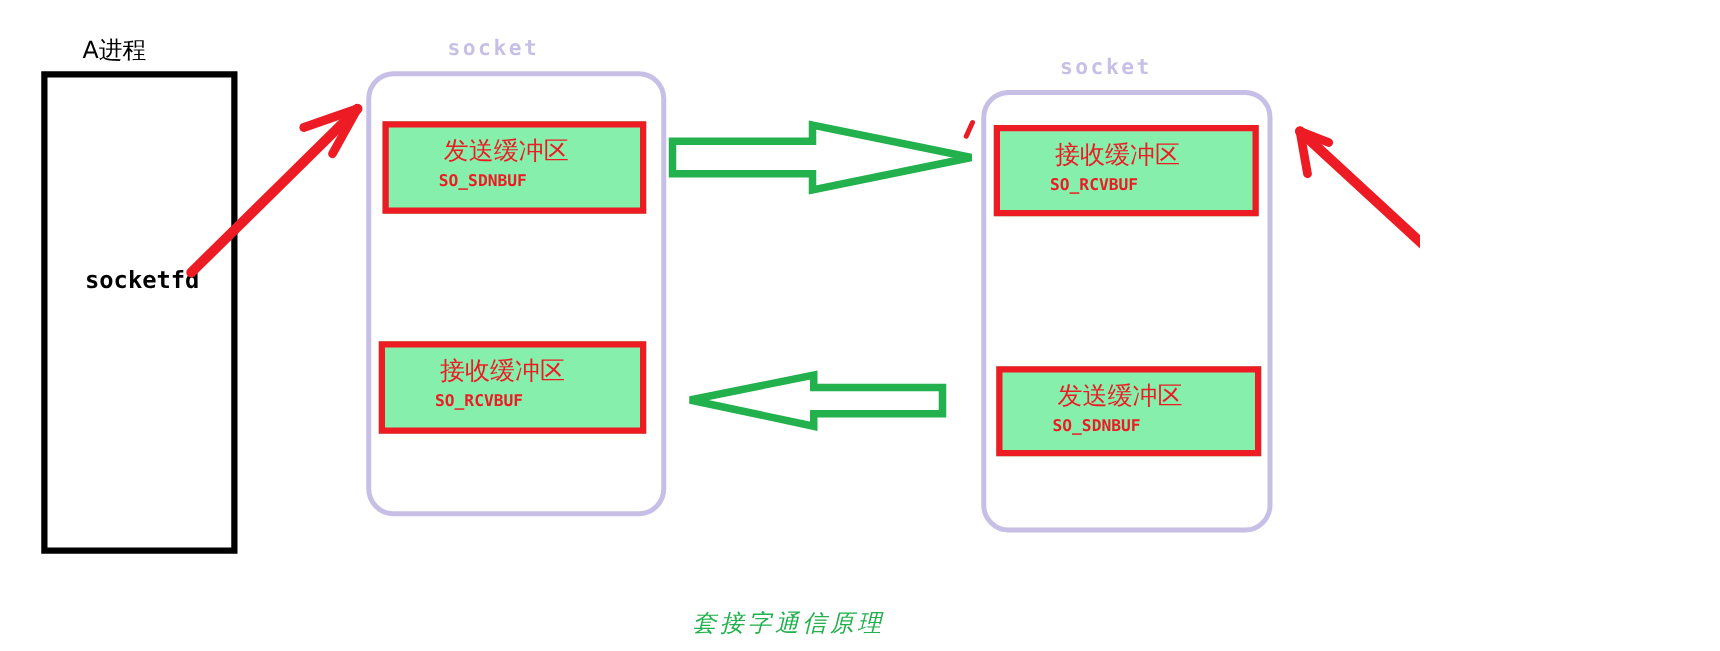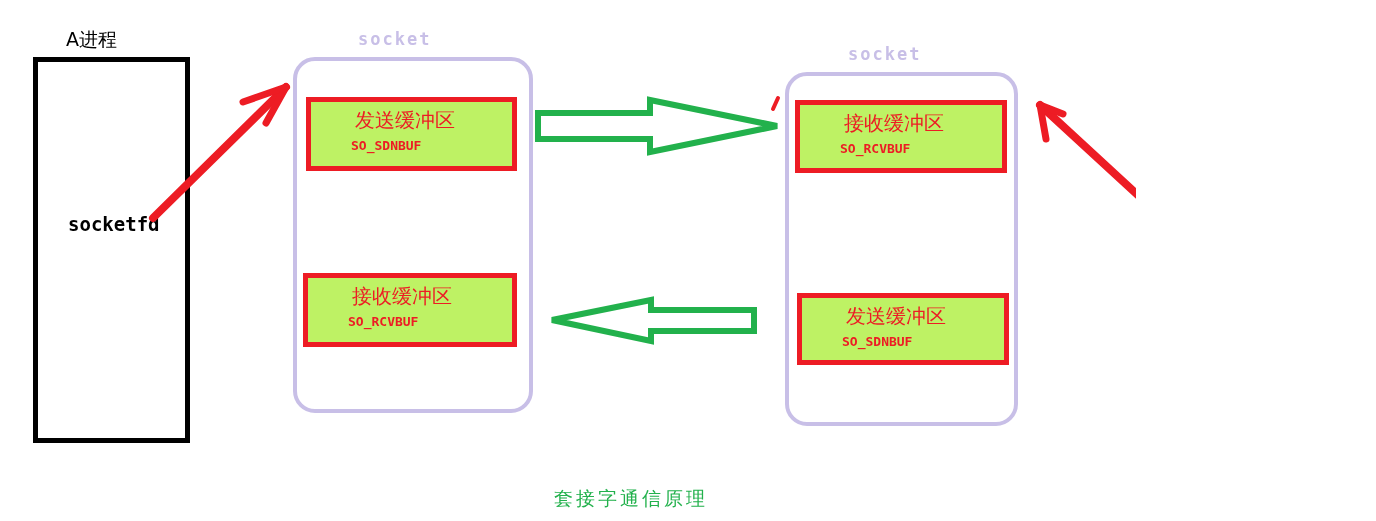--- a/index.html
+++ b/index.html
@@ -38,21 +38,21 @@
     background:#ffffff;
     box-sizing:border-box;
   }
   .socket-label{
     font-family:"DejaVu Sans Mono","Liberation Mono",monospace;
     font-weight:bold;font-size:17px;letter-spacing:2px;
     color:var(--lavender);white-space:nowrap;
   }
   .buffer-box{
     border:5px solid var(--red);
-    background:#bef264;
+    background:#86efac;
     box-sizing:border-box;
     color:var(--red);
   }
   .buf-name{
     margin:6px 0 0 44px;
     font-size:20px;line-height:24px;
     font-family:"DejaVu Sans","Liberation Sans",sans-serif;
     white-space:nowrap;
   }
   .buf-opt{
@@ -98,21 +98,21 @@
   </div>
   <div class="abs buffer-box" style="left:797px;top:293px;width:212px;height:72px;">
     <div class="buf-name">发送缓冲区</div>
     <div class="buf-opt">SO_SDNBUF</div>
   </div>
 
   <div class="abs proc-label" style="left:1194px;top:39px;font-weight:bold;">B进程</div>
   <div class="abs proc-box" style="left:1166px;top:67px;width:159px;height:387px;"></div>
   <div class="abs fd-label" style="left:1186px;top:230px;">socketfd</div>
 
-  <div class="abs diagram-title" style="left:554px;top:486px;">套接字通信原理</div>
+  <div class="abs diagram-title" style="left:554px;top:486px;font-style:italic;">套接字通信原理</div>
 
   <svg class="abs arrow-layer" viewBox="0 0 1376 521">
 
     <g>
       <path class="red-stroke" d="M153,218 L286,87" stroke-width="8" stroke-linecap="round"></path>
       <path class="red-stroke" d="M286,87 L243,102" stroke-width="7" stroke-linecap="round"></path>
       <path class="red-stroke" d="M286,87 L266,123" stroke-width="7" stroke-linecap="round"></path>
     </g>
 
     <polygon class="green-block" stroke-width="6" stroke-linejoin="miter" points="538,113 650,113 650,100 777,126 650,152 650,139 538,139"></polygon>

